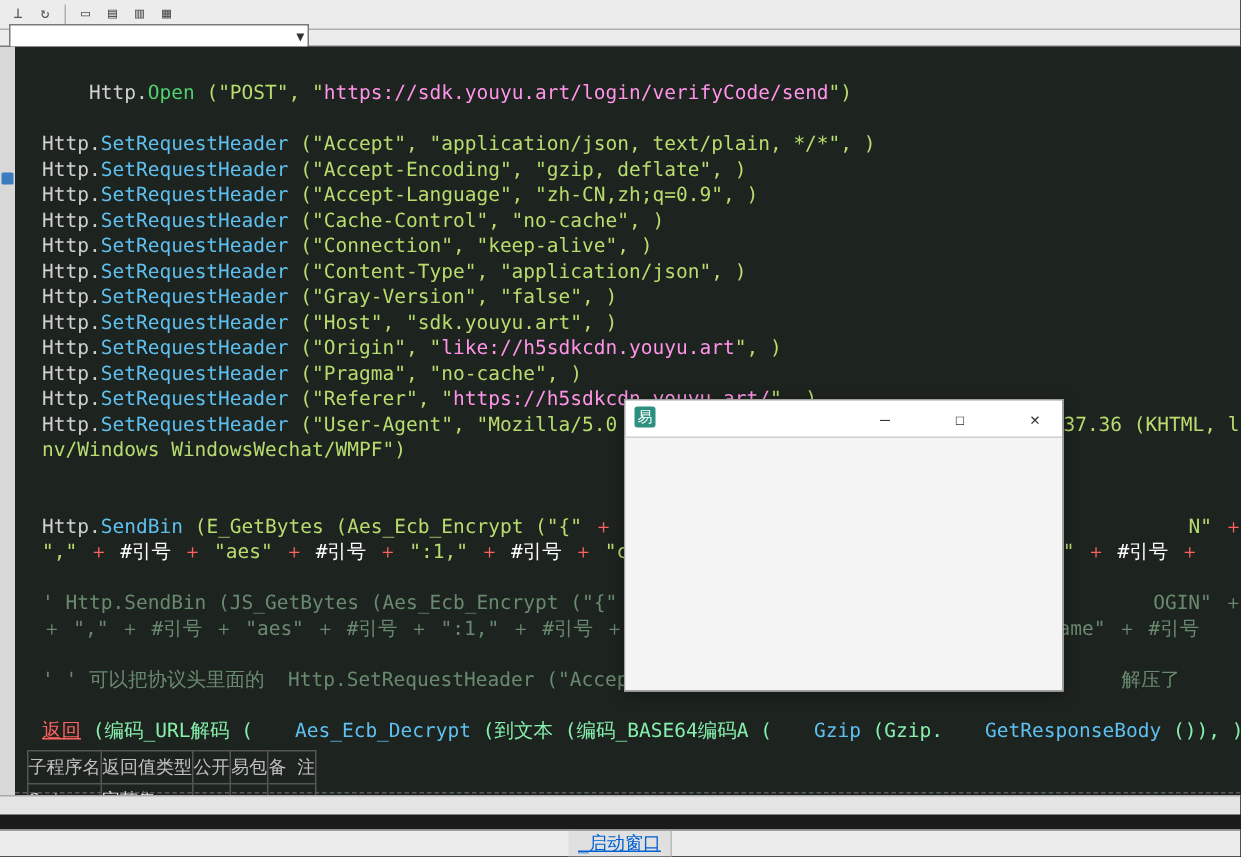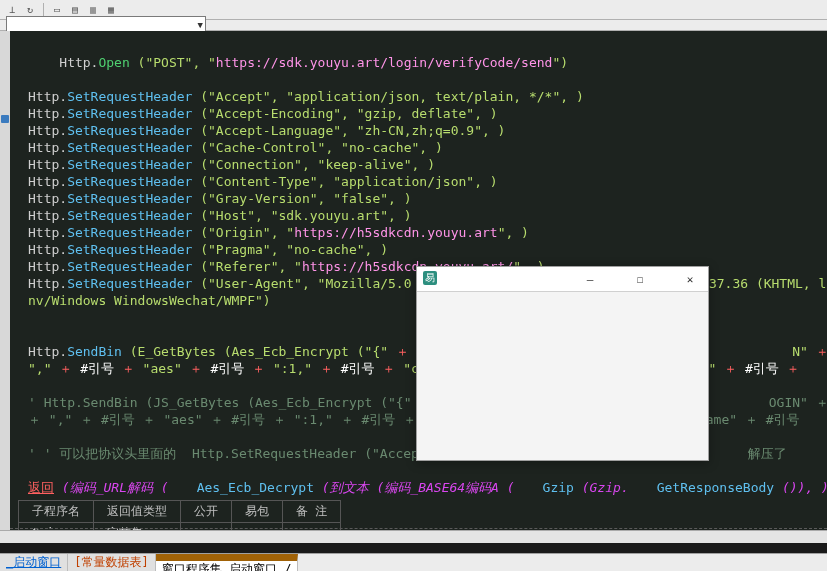--- a/index.html
+++ b/index.html
@@ -71,34 +71,34 @@
   }
   .line { white-space: pre; }
   .kw-http { color: #d0d0d0; }
   .method { color: #5fc0f0; text-align: right; }
   .method-open { color: #4fd070; margin-top: 24px; }
   .spec { color: #b8dd6e; }
   .url { color: #ff94e8; margin-top: 40px; }
   .plus { color: #ff6060; }
   .comment { color: #6a8a70; }
   .ret { color: #ff6060; text-decoration: underline; }
-  .orange { color: #d946ef; font-style: italic; }
+  .orange { color: #86efac; }
   .fn { color: #5fc0f0; margin-left: 28px; }
   .white { color: #ffffff; }
   .bool { color: #ff6060; }
   .subtable {
     margin-left: 0; margin-top: 4px;
     border: 1px solid #444;
     border-collapse: collapse;
     font-size: 12px;
     background: #1d231f;
   }
   .subtable td, .subtable th {
     border: 1px solid #555;
-    padding: 2px 13px;
+    padding: 2px 0;
     color: #c0c0c0;
     text-align: left;
     font-weight: normal;
   }
   .subtable .val { color: #e0e0e0; }
   .chk { color: #7fcf7f; }
   .scroll-h {
     position: absolute;
     left: 0; right: 0; bottom: 28px;
     height: 13px;
@@ -107,20 +107,21 @@
   }
   .tabsbar {
     position: absolute;
     left: 0; right: 0; bottom: 0;
     height: 18px;
     background: #ececec;
     border-top: 1px solid #a0a0a0;
     display: flex;
     align-items: center;
     font-size: 12px;
+    flex-direction: column;
   }
   .tab {
     padding: 0 6px;
     height: 17px;
     line-height: 17px;
     border-right: 1px solid #bcbcbc;
     background: #e0e0e0;
   }
   .tab.active { background: #fff; border-top: 7px solid #a16207; }
   .tab.blue { color: #0060d0; text-decoration: underline; }
@@ -186,21 +187,21 @@
   </div>
 
   <div class="line"><span class="kw-http">Http.</span><span class="method">SetRequestHeader</span><span class="spec"> ("Accept", "application/json, text/plain, */*", )</span></div>
   <div class="line"><span class="kw-http">Http.</span><span class="method">SetRequestHeader</span><span class="spec"> ("Accept-Encoding", "gzip, deflate", )</span></div>
   <div class="line"><span class="kw-http">Http.</span><span class="method">SetRequestHeader</span><span class="spec"> ("Accept-Language", "zh-CN,zh;q=0.9", )</span></div>
   <div class="line"><span class="kw-http">Http.</span><span class="method">SetRequestHeader</span><span class="spec"> ("Cache-Control", "no-cache", )</span></div>
   <div class="line"><span class="kw-http">Http.</span><span class="method">SetRequestHeader</span><span class="spec"> ("Connection", "keep-alive", )</span></div>
   <div class="line"><span class="kw-http">Http.</span><span class="method">SetRequestHeader</span><span class="spec"> ("Content-Type", "application/json", )</span></div>
   <div class="line"><span class="kw-http">Http.</span><span class="method">SetRequestHeader</span><span class="spec"> ("Gray-Version", "false", )</span></div>
   <div class="line"><span class="kw-http">Http.</span><span class="method">SetRequestHeader</span><span class="spec"> ("Host", "sdk.youyu.art", )</span></div>
-  <div class="line"><span class="kw-http">Http.</span><span class="method">SetRequestHeader</span><span class="spec"> ("Origin", "</span><span class="url">https://h5sdkcdn.youyu.art</span><span class="spec">", )</span></div>
+  <div class="line"><span class="kw-http">Http.</span><span class="method">SetRequestHeader</span><span class="spec"> ("Origin", "</span><span class="url">like://h5sdkcdn.youyu.art</span><span class="spec">", )</span></div>
   <div class="line"><span class="kw-http">Http.</span><span class="method">SetRequestHeader</span><span class="spec"> ("Pragma", "no-cache", )</span></div>
   <div class="line"><span class="kw-http">Http.</span><span class="method">SetRequestHeader</span><span class="spec"> ("Referer", "</span><span class="url">https://h5sdkcdn.youyu.art/</span><span class="spec">", )</span></div>
   <div class="line"><span class="kw-http">Http.</span><span class="method">SetRequestHeader</span><span class="spec"> ("User-Agent", "Mozilla/5.0 (Windows NT 6.1; WOW64) AppleWebKit/537.36 (KHTML, like Gecko) Chrome/81.0.</span></div>
   <div class="line"><span class="spec">nv/Windows WindowsWechat/WMPF")</span></div>
   <div class="line">&nbsp;</div>
   <div class="line">&nbsp;</div>
 
   <div class="line"><span class="kw-http">Http.</span><span class="method">SendBin</span><span class="spec"> (E_GetBytes (Aes_Ecb_Encrypt ("{" </span><span class="plus">＋</span><span class="white"> #引号 </span><span class="plus">＋</span><span class="white">                                         </span><span class="spec">N" </span><span class="plus">＋</span></div>
   <div class="line"><span class="spec">"," </span><span class="plus">＋</span><span class="white"> </span><span class="white">#引号</span><span class="white"> </span><span class="plus">＋</span><span class="spec"> "aes" </span><span class="plus">＋</span><span class="white"> </span><span class="white">#引号</span><span class="white"> </span><span class="plus">＋</span><span class="spec"> ":1," </span><span class="plus">＋</span><span class="white"> </span><span class="white">#引号</span><span class="white"> </span><span class="plus">＋</span><span class="spec"> "c</span><span class="white">                               </span><span class="spec">ceName" </span><span class="plus">＋</span><span class="white"> </span><span class="white">#引号</span><span class="white"> </span><span class="plus">＋</span></div>
   <div class="line">&nbsp;</div>

